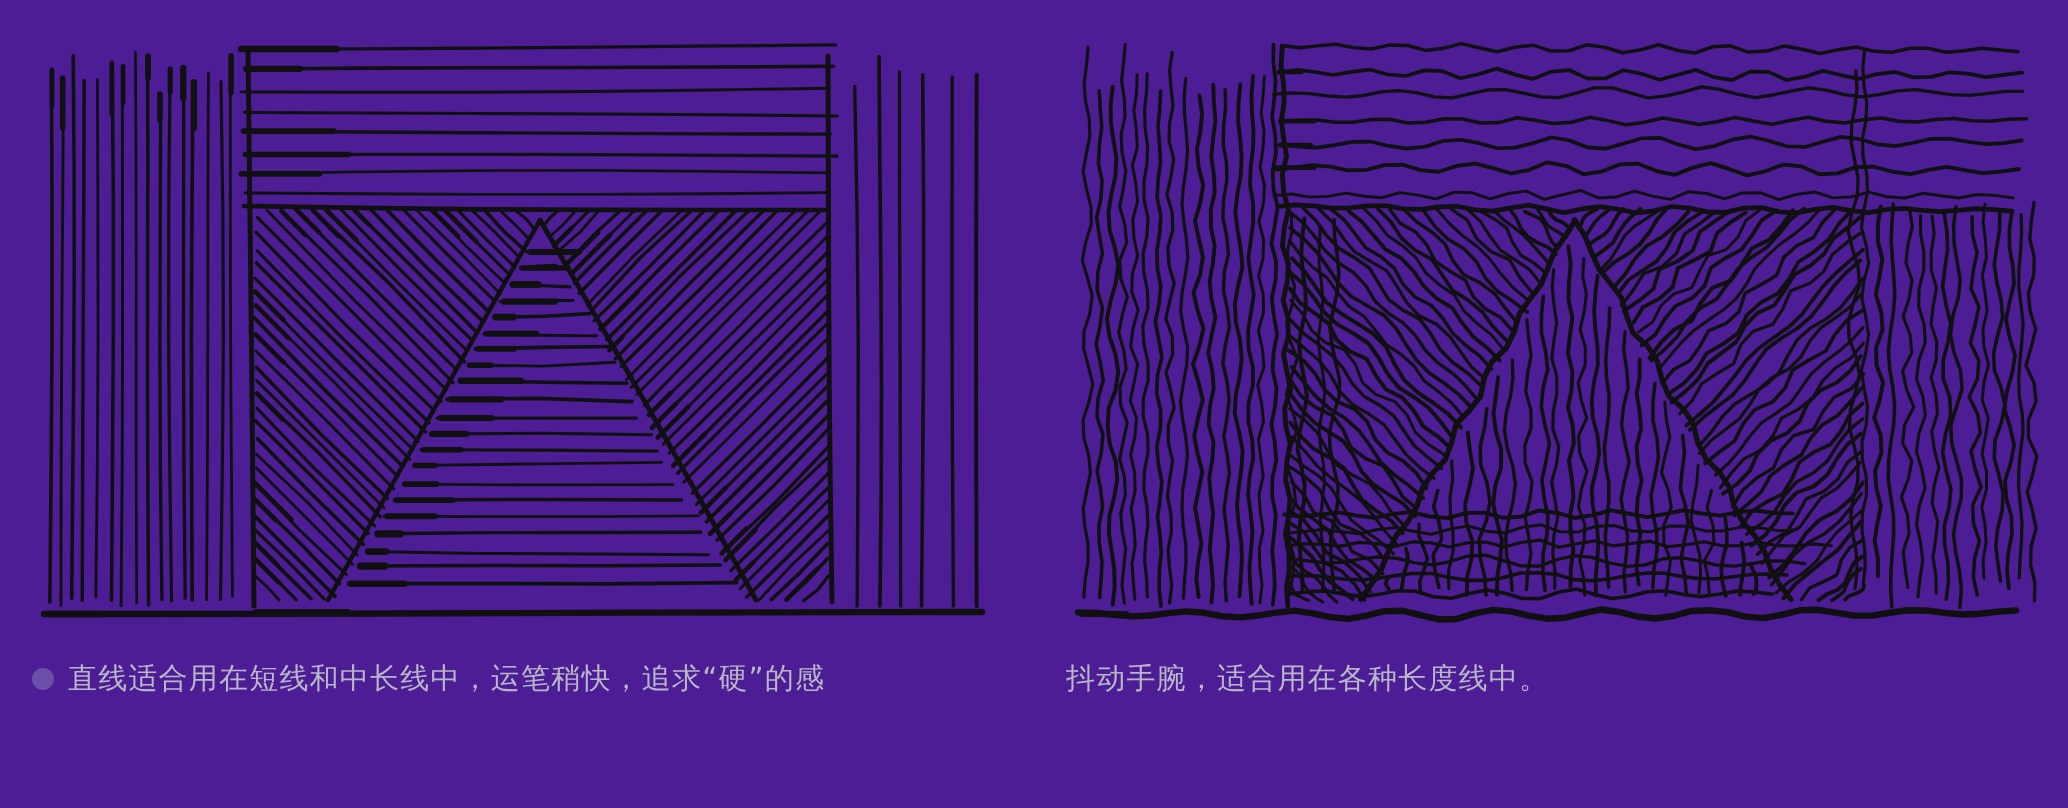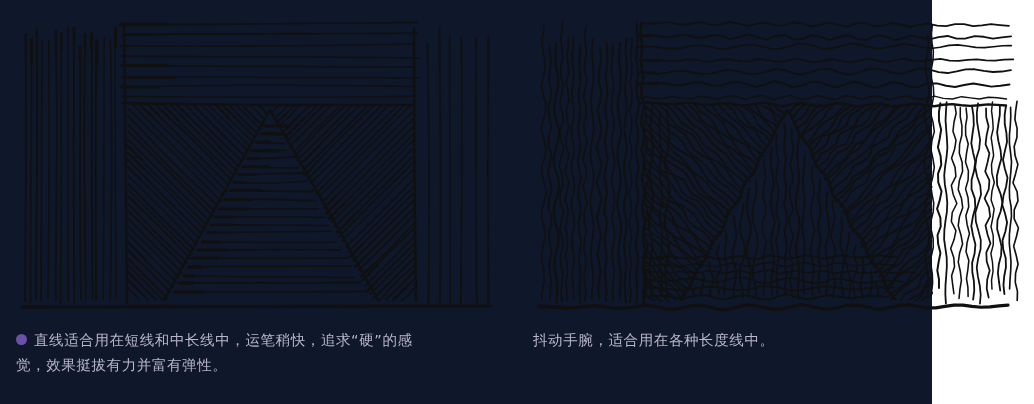--- a/index.html
+++ b/index.html
@@ -9,24 +9,24 @@
     background: #ffffff;
   }
   body {
     width: 1034px;
     height: 404px;
     font-family: "Liberation Sans", "DejaVu Sans", sans-serif;
     overflow: hidden;
     position: relative;
   }
   .page {
-    width: 932px;
+    width: 1034px;
     height: 404px;
     position: relative;
-    background: #0f172a;
+    background: #4c1d95;
     display: flex;
     flex-direction: row;
   }
   .panel {
     width: 517px;
     height: 404px;
     position: relative;
     display: flex;
     flex-direction: column;
     box-sizing: border-box;
@@ -305,21 +305,20 @@
           <path d="M22.00 307.00L80.63 307.02L139.25 306.94L197.88 306.77L256.50 306.56L315.12 306.35L373.75 306.18L432.37 306.07L491.00 306.00" class="ink" stroke-width="3.17" stroke-linejoin="round"></path>
           <path d="M24.00 307.00 L50.00 307.00" class="ink" stroke-width="3.20" stroke-linecap="round"></path>
           <path d="M128.00 306.00 L174.00 306.00" class="ink" stroke-width="3.00" stroke-linecap="round"></path>
         </svg>
     </div>
     <div class="caption">
       <div class="caption-row">
         <span class="bullet"></span>
         <span class="caption-text">直线适合用在短线和中长线中，运笔稍快，追求“硬”的感</span>
       </div>
-      <div class="cap-line-2">觉，效果挺拔有力并富有弹性。</div>
     </div>
   </div>
 
   <div class="panel">
     <div class="figure-wrap">
       <svg id="svg-right" width="517" height="322" viewBox="0 0 517 322" aria-label="钢笔颤线排线练习：门洞与三角山墙的排线稿">
           <path d="M27.01 23.70L26.27 32.57L25.07 41.44L25.70 50.30L27.62 59.18L27.94 68.05L26.15 76.91L24.56 85.78L26.26 94.65L28.51 103.52L28.58 112.39L25.82 121.26L24.17 130.12L26.77 139.00L29.09 147.87L27.90 156.74L25.02 165.60L24.85 174.47L27.28 183.34L29.42 192.21L27.40 201.08L24.60 209.94L24.87 218.81L27.34 227.69L28.21 236.56L26.33 245.42L24.60 254.29L25.41 263.16L26.99 272.03L27.03 280.90L25.60 289.77L24.89 298.63" class="ink" stroke-width="1.54" stroke-linejoin="round"></path>
           <path d="M32.60 45.43L33.14 54.47L33.85 63.52L32.70 72.57L32.22 81.61L34.04 90.66L33.42 99.70L31.31 108.75L32.72 117.80L34.20 126.84L31.96 135.89L31.60 144.94L34.23 153.98L33.02 163.03L31.08 172.08L33.12 181.12L34.63 190.17L32.01 199.22L31.51 208.26L34.45 217.31L33.61 226.36L31.54 235.40L33.22 244.45L34.31 253.50L32.46 262.54L32.63 271.59L33.98 280.64L33.57 289.68L32.78 298.73" class="ink" stroke-width="1.78" stroke-linejoin="round"></path>
           <path d="M39.35 43.41L38.34 52.34L38.45 61.27L39.76 70.19L41.16 79.12L40.71 88.05L38.69 96.97L37.26 105.90L37.76 114.82L40.41 123.75L42.16 132.68L40.84 141.61L38.31 150.53L36.46 159.45L37.80 168.38L40.83 177.31L42.11 186.24L40.74 195.17L37.32 204.09L36.81 213.01L37.89 221.94L40.91 230.87L41.60 239.80L40.06 248.72L37.73 257.65L37.44 266.57L38.81 275.50L40.11 284.43L40.33 293.36L39.37 302.28" class="ink" stroke-width="1.96" stroke-linejoin="round"></path>
           <path d="M45.61 22.19L44.80 31.20L43.80 40.21L45.14 49.23L45.52 58.24L43.58 67.25L44.02 76.26L45.90 85.27L44.67 94.28L42.84 103.30L45.43 112.31L46.29 121.32L42.85 130.33L43.38 139.34L46.69 148.36L44.17 157.37L42.34 166.38L44.95 175.39L46.10 184.40L42.99 193.42L43.27 202.43L46.64 211.44L44.66 220.45L42.78 229.46L45.25 238.47L45.68 247.49L43.39 256.50L44.10 265.51L45.85 274.52L44.88 283.53L43.98 292.55L45.22 301.56" class="ink" stroke-width="1.55" stroke-linejoin="round"></path>

